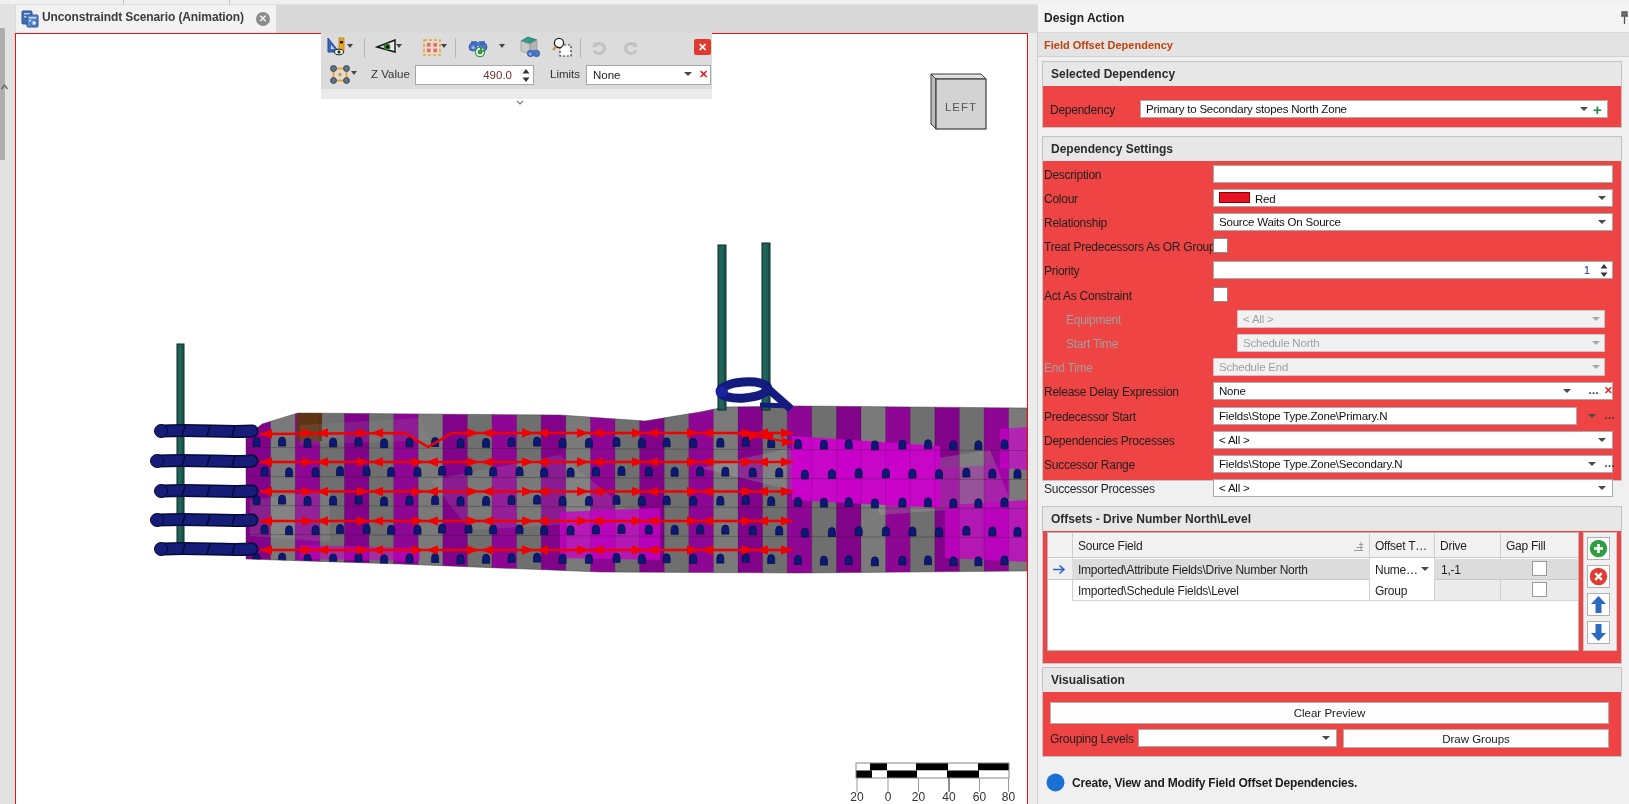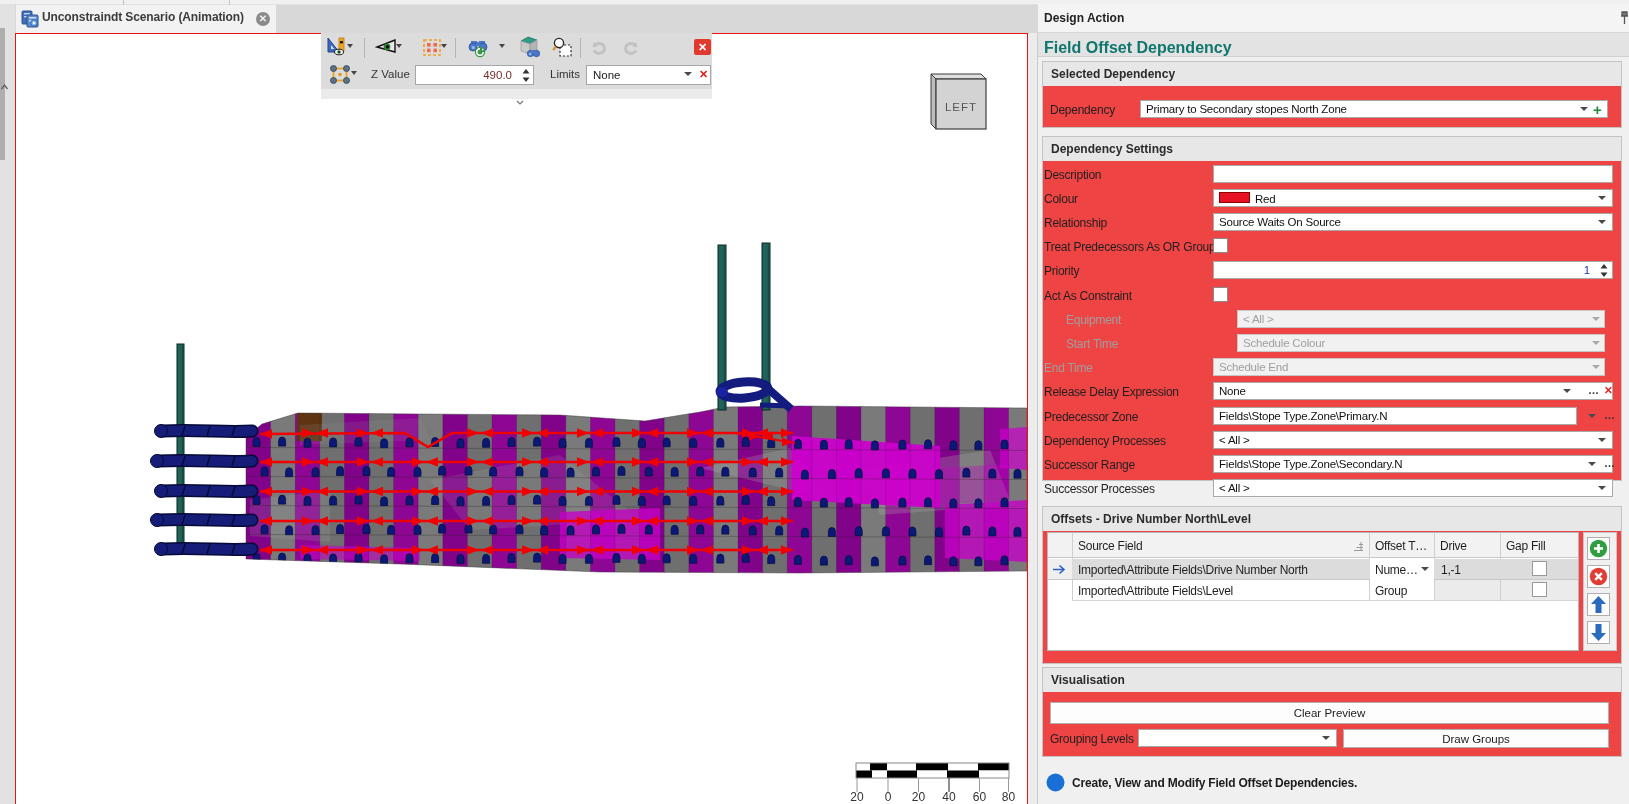--- a/index.html
+++ b/index.html
@@ -27,21 +27,21 @@
 #zbox{left:415px;top:65px;width:119px;height:20px;background:#fff;border:1px solid #a6a6a6}
 #zval{left:430px;top:69px;width:82px;text-align:right;font-size:11.5px;color:#722f28}
 #limlabel{left:550px;top:68px;font-size:11.5px;color:#333}
 #lbox{left:586px;top:65px;width:125px;height:20px;background:#fff;border:1px solid #a6a6a6}
 #lnone{left:593px;top:69px;font-size:11.5px;color:#222}
 
 #panel{left:1038px;top:0;width:591px;height:804px;background:#f0f0f0}
 #da-bar{left:1038px;top:4px;width:591px;height:29px;background:#f4f4f4;border-bottom:1px solid #d8d8d8}
 #da-title{left:1044px;top:11px;font-size:12px;font-weight:bold;color:#222}
 #fod-bar{left:1038px;top:33px;width:591px;height:24px;background:#e3e3e3;border-bottom:1px solid #d0d0d0}
-#fod-title{left:1044px;top:39px;font-size:16px;font-weight:bold;color:#0f766e}
+#fod-title{left:1044px;top:39px;font-size:11px;font-weight:bold;color:#c2410c}
 .grp{position:absolute;left:1042px;width:580px;border:1px solid #c3c3c3;background:#ef4444}
 .ghead{height:24px;background:#e7e7e7;font-weight:bold;font-size:12px;color:#2b2b2b;padding:5px 0 0 8px}
 .lbl{position:absolute;font-size:12px;letter-spacing:-0.25px;color:#1f1f1f;white-space:nowrap}
 .dlbl{color:#9f9f9f}
 .inp{position:absolute;background:#fff;border:1px solid #a9a9a9;font-size:11.5px;letter-spacing:-0.2px;color:#111;padding:2px 4px 0 5px;height:18px;white-space:nowrap;overflow:hidden}
 .dis{background:#f1f1f1;border-color:#c6c6c6;color:#9f9f9f}
 .dd{position:absolute;width:0;height:0;border-left:4px solid transparent;border-right:4px solid transparent;border-top:4px solid #4a4a4a}
 .ddg{border-top-color:#a8a8a8}
 .cb{position:absolute;width:15px;height:15px;background:#fff;border:1px solid #8a8a8a}
 .dots{position:absolute;font-size:11px;font-weight:bold;color:#333;letter-spacing:0.5px}
@@ -630,35 +630,35 @@
 <svg class="abs" style="left:1599px;top:263px" width="10" height="15" viewBox="0 0 10 15">
  <path d="M5 1 L8.5 5.5 L1.5 5.5 Z" fill="#333"></path>
     <path d="M5 14 L8.5 9.5 L1.5 9.5 Z" fill="#333"></path>
 </svg>
 <div class="lbl" style="left:1044px;top:289px">Act As Constraint</div>
 <div class="cb" style="left:1213px;top:287px"></div>
 <div class="lbl dlbl" style="left:1066px;top:313px">Equipment</div>
 <div class="inp dis" style="left:1237px;top:310px;width:368px">&lt; All &gt;</div>
 <div class="dd ddg" style="left:1592px;top:317px"></div>
 <div class="lbl dlbl" style="left:1066px;top:337px">Start Time</div>
-<div class="inp dis" style="left:1237px;top:334px;width:368px">Schedule Colour</div>
+<div class="inp dis" style="left:1237px;top:334px;width:368px">Schedule North</div>
 <div class="dd ddg" style="left:1592px;top:341px"></div>
 <div class="lbl dlbl" style="left:1044px;top:361px">End Time</div>
 <div class="inp dis" style="left:1213px;top:358px;width:392px">Schedule End</div>
 <div class="dd ddg" style="left:1592px;top:365px"></div>
 <div class="lbl" style="left:1044px;top:385px">Release Delay Expression</div>
 <div class="inp" style="left:1213px;top:382px;width:400px">None</div>
 <div class="dd" style="left:1563px;top:389px"></div>
 <div class="dots" style="left:1588px;top:384px">…</div>
 <div class="redx" style="left:1604px;top:384px;font-size:10.5px">✕</div>
-<div class="lbl" style="left:1044px;top:410px">Predecessor Zone</div>
+<div class="lbl" style="left:1044px;top:410px">Predecessor Start</div>
 <div class="inp" style="left:1213px;top:407px;width:364px">Fields\Stope Type.Zone\Primary.N</div>
 <div class="dd" style="left:1588px;top:414px"></div>
 <div class="dots" style="left:1604px;top:409px">…</div>
-<div class="lbl" style="left:1044px;top:434px">Dependency Processes</div>
+<div class="lbl" style="left:1044px;top:434px">Dependencies Processes</div>
 <div class="inp" style="left:1213px;top:431px;width:400px">&lt; All &gt;</div>
 <div class="dd" style="left:1598px;top:438px"></div>
 <div class="lbl" style="left:1044px;top:458px">Successor Range</div>
 <div class="inp" style="left:1213px;top:455px;width:400px">Fields\Stope Type.Zone\Secondary.N</div>
 <div class="dd" style="left:1588px;top:462px"></div>
 <div class="dots" style="left:1604px;top:457px">…</div>
 <div class="lbl" style="left:1044px;top:482px">Successor Processes</div>
 <div class="inp" style="left:1213px;top:479px;width:400px">&lt; All &gt;</div>
 <div class="dd" style="left:1598px;top:486px"></div>
 
@@ -687,21 +687,21 @@
 <div class="lbl" style="left:1078px;top:563px">Imported\Attribute Fields\Drive Number North</div>
 <div class="abs" style="left:1370px;top:559px;width:64px;height:21px;background:#fff"></div>
 <div class="lbl" style="left:1375px;top:563px">Nume…</div>
 <div class="dd" style="left:1421px;top:567px"></div>
 <div class="lbl" style="left:1441px;top:563px">1,-1</div>
 <div class="cb" style="left:1532px;top:561px;border-color:#999"></div>
 
 <div class="abs" style="left:1435px;top:580px;width:65px;height:21px;background:#ebebeb;border-bottom:1px solid #d6d6d6"></div>
 <div class="abs" style="left:1501px;top:580px;width:77px;height:21px;background:#ebebeb;border-bottom:1px solid #d6d6d6"></div>
 <div class="abs" style="left:1072px;top:600px;width:363px;height:1px;background:#d6d6d6"></div>
-<div class="lbl" style="left:1078px;top:584px">Imported\Attribute Fields\Level</div>
+<div class="lbl" style="left:1078px;top:584px">Imported\Schedule Fields\Level</div>
 <div class="lbl" style="left:1375px;top:584px">Group</div>
 <div class="cb" style="left:1532px;top:582px;border-color:#999"></div>
 
 <div class="abs" style="left:1583px;top:532px;width:34px;height:119px;background:#f0f0f0;border:1px solid #c6c6c6"></div>
 <div class="btn" style="left:1587px;top:537px;width:23px;height:23px"></div>
 <svg class="abs" style="left:1589px;top:539px" width="19" height="19" viewBox="0 0 19 19">
  <circle cx="9.5" cy="9.5" r="8.7" fill="#2f9e41"></circle>
     <path d="M9.5 5 V14 M5 9.5 H14" stroke="#fff" stroke-width="2.6"></path>
 </svg>
 <div class="btn" style="left:1587px;top:565px;width:23px;height:23px"></div>

